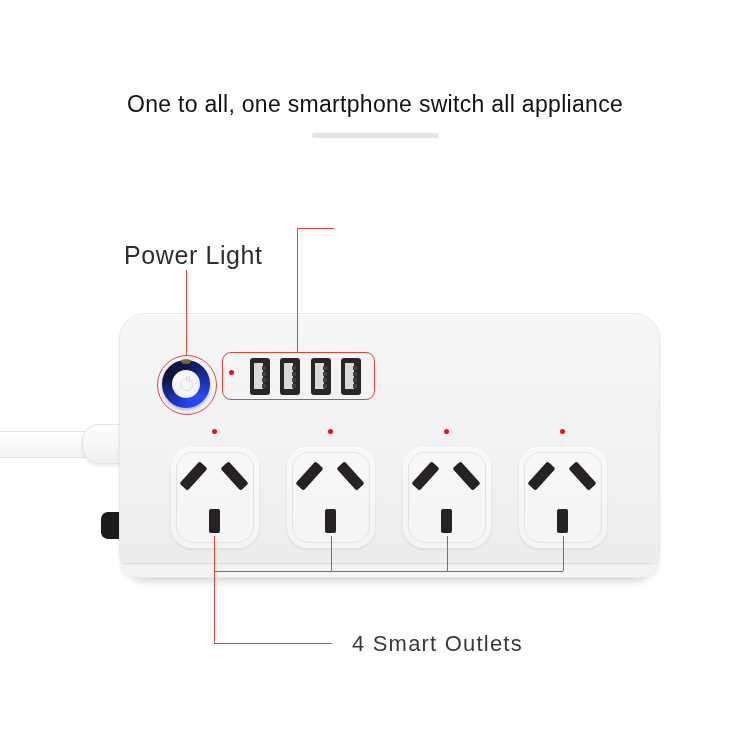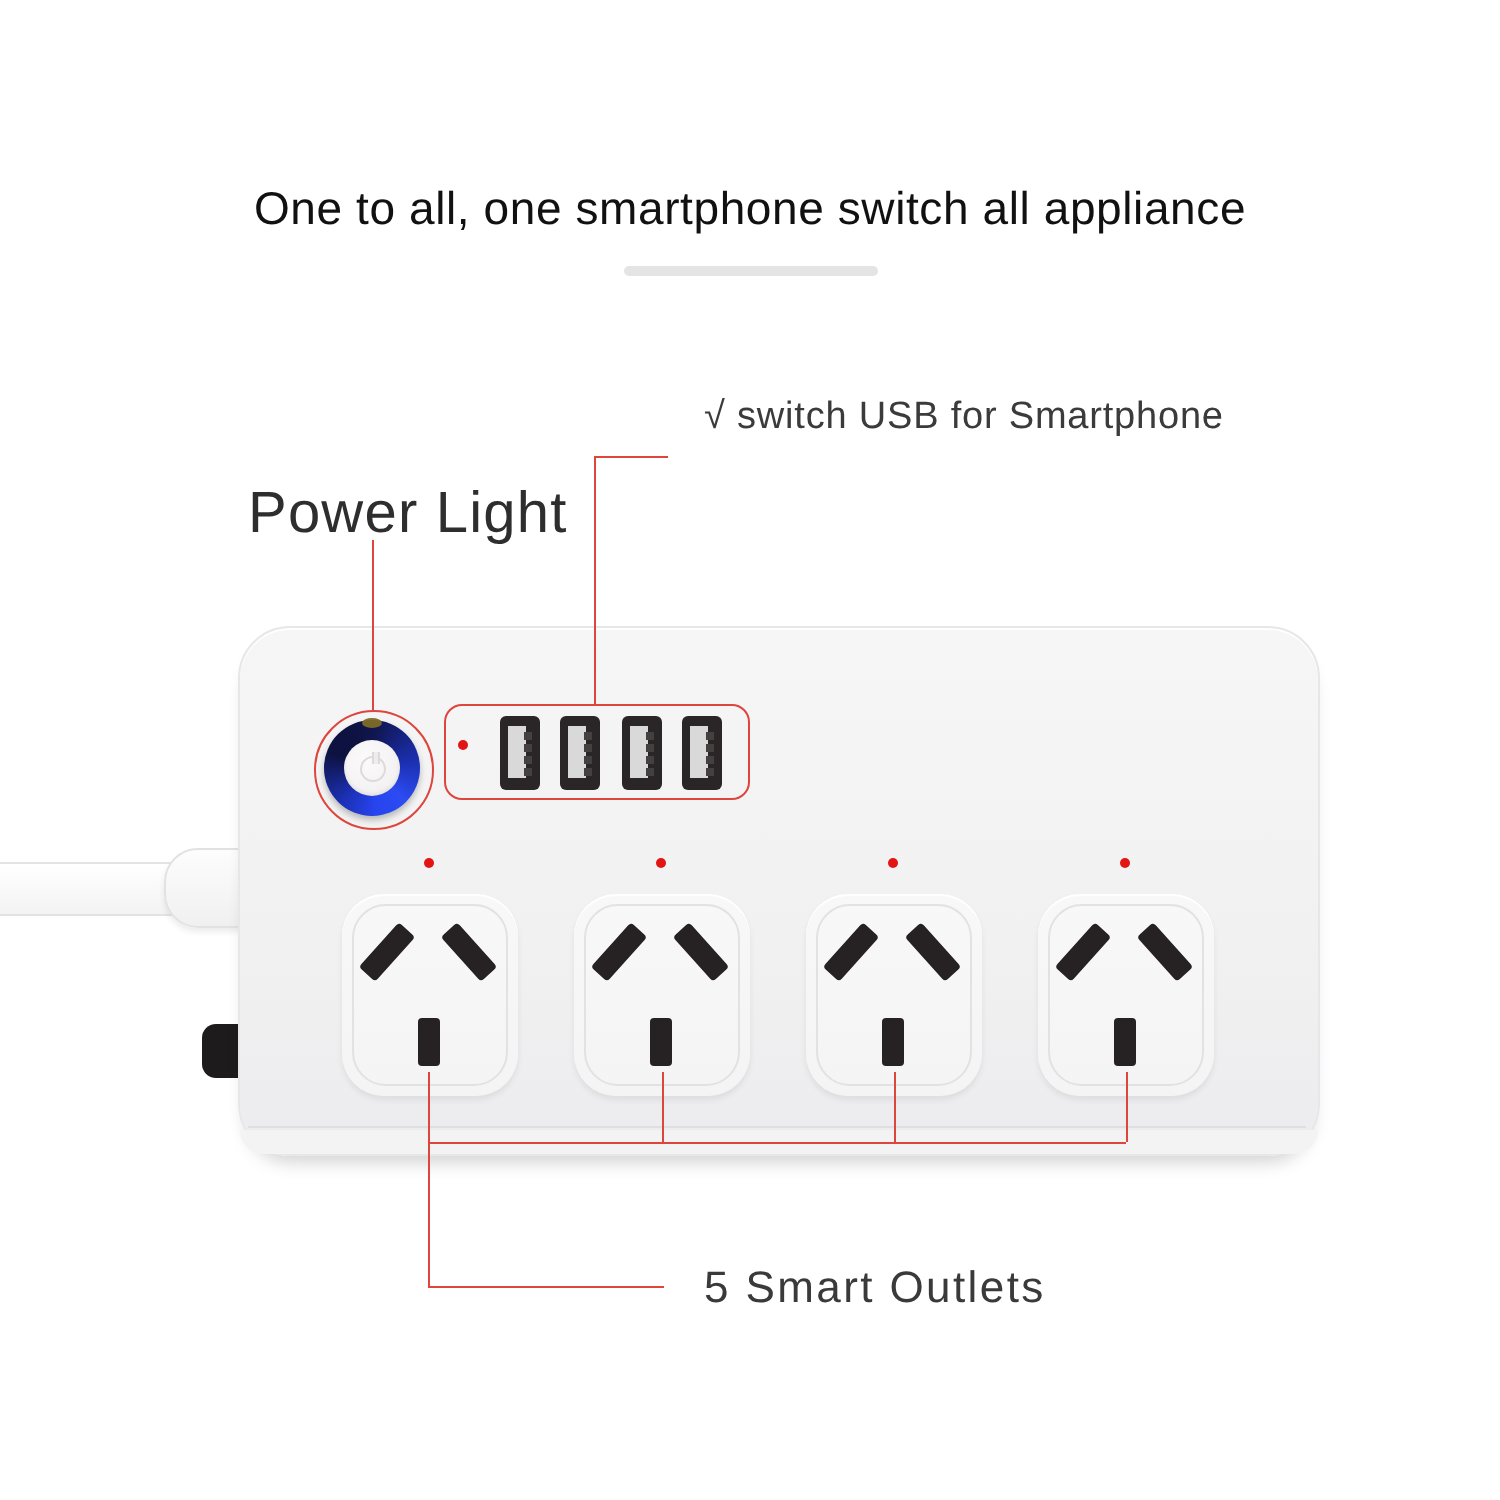--- a/index.html
+++ b/index.html
@@ -10,21 +10,21 @@
   .title{position:absolute;left:0;top:50px;width:750px;text-align:center;
          font-size:33px;font-weight:bold;color:#0d0d0d;letter-spacing:.5px;}
   .subtitle{position:absolute;left:0;top:91px;width:750px;text-align:center;
          font-size:23px;color:#111;letter-spacing:.3px;}
   .divider{position:absolute;left:312px;top:133px;width:127px;height:5px;
          background:#e4e4e4;border-radius:3px;}
 
   
   .usb-note{position:absolute;left:352px;top:196px;font-size:19px;line-height:25px;
          color:#3b3b3b;letter-spacing:.4px;white-space:nowrap;}
-  .power-light-label{position:absolute;left:124px;top:241px;font-size:29px;
+  .power-light-label{position:absolute;left:124px;top:241px;font-size:25px;
          color:#2e2e2e;letter-spacing:.6px;}
   .outlets-label{position:absolute;left:352px;top:631px;font-size:22px;
          color:#3a3a3a;letter-spacing:1.2px;}
 
   
   .rl{position:absolute;background:#dd453d;z-index:7;}
   .rl.v{width:1px;}
   .rl.h{height:1px;}
   .red-circle{position:absolute;left:157px;top:355px;width:58px;height:58px;
          border:1px solid #dd453d;border-radius:50%;z-index:7;}
@@ -89,24 +89,23 @@
 </style>
 </head>
 <body>
 
 <div class="canvas">
 
   <div class="subtitle">One to all, one smartphone switch all appliance</div>
   <div class="divider"></div>
 
   <div class="usb-note">
-    <div>√ switch USB for Smartphone</div>
   </div>
   <div class="power-light-label">Power Light</div>
-  <div class="outlets-label">5 Smart Outlets</div>
+  <div class="outlets-label">4 Smart Outlets</div>
 
   <div class="cable-main"></div>
   <div class="cable-boot"></div>
   <div class="side-knob"></div>
 
   <div class="strip">
     <div class="strip-bottom-band"></div>
     <div class="strip-seam"></div>
   </div>
 

